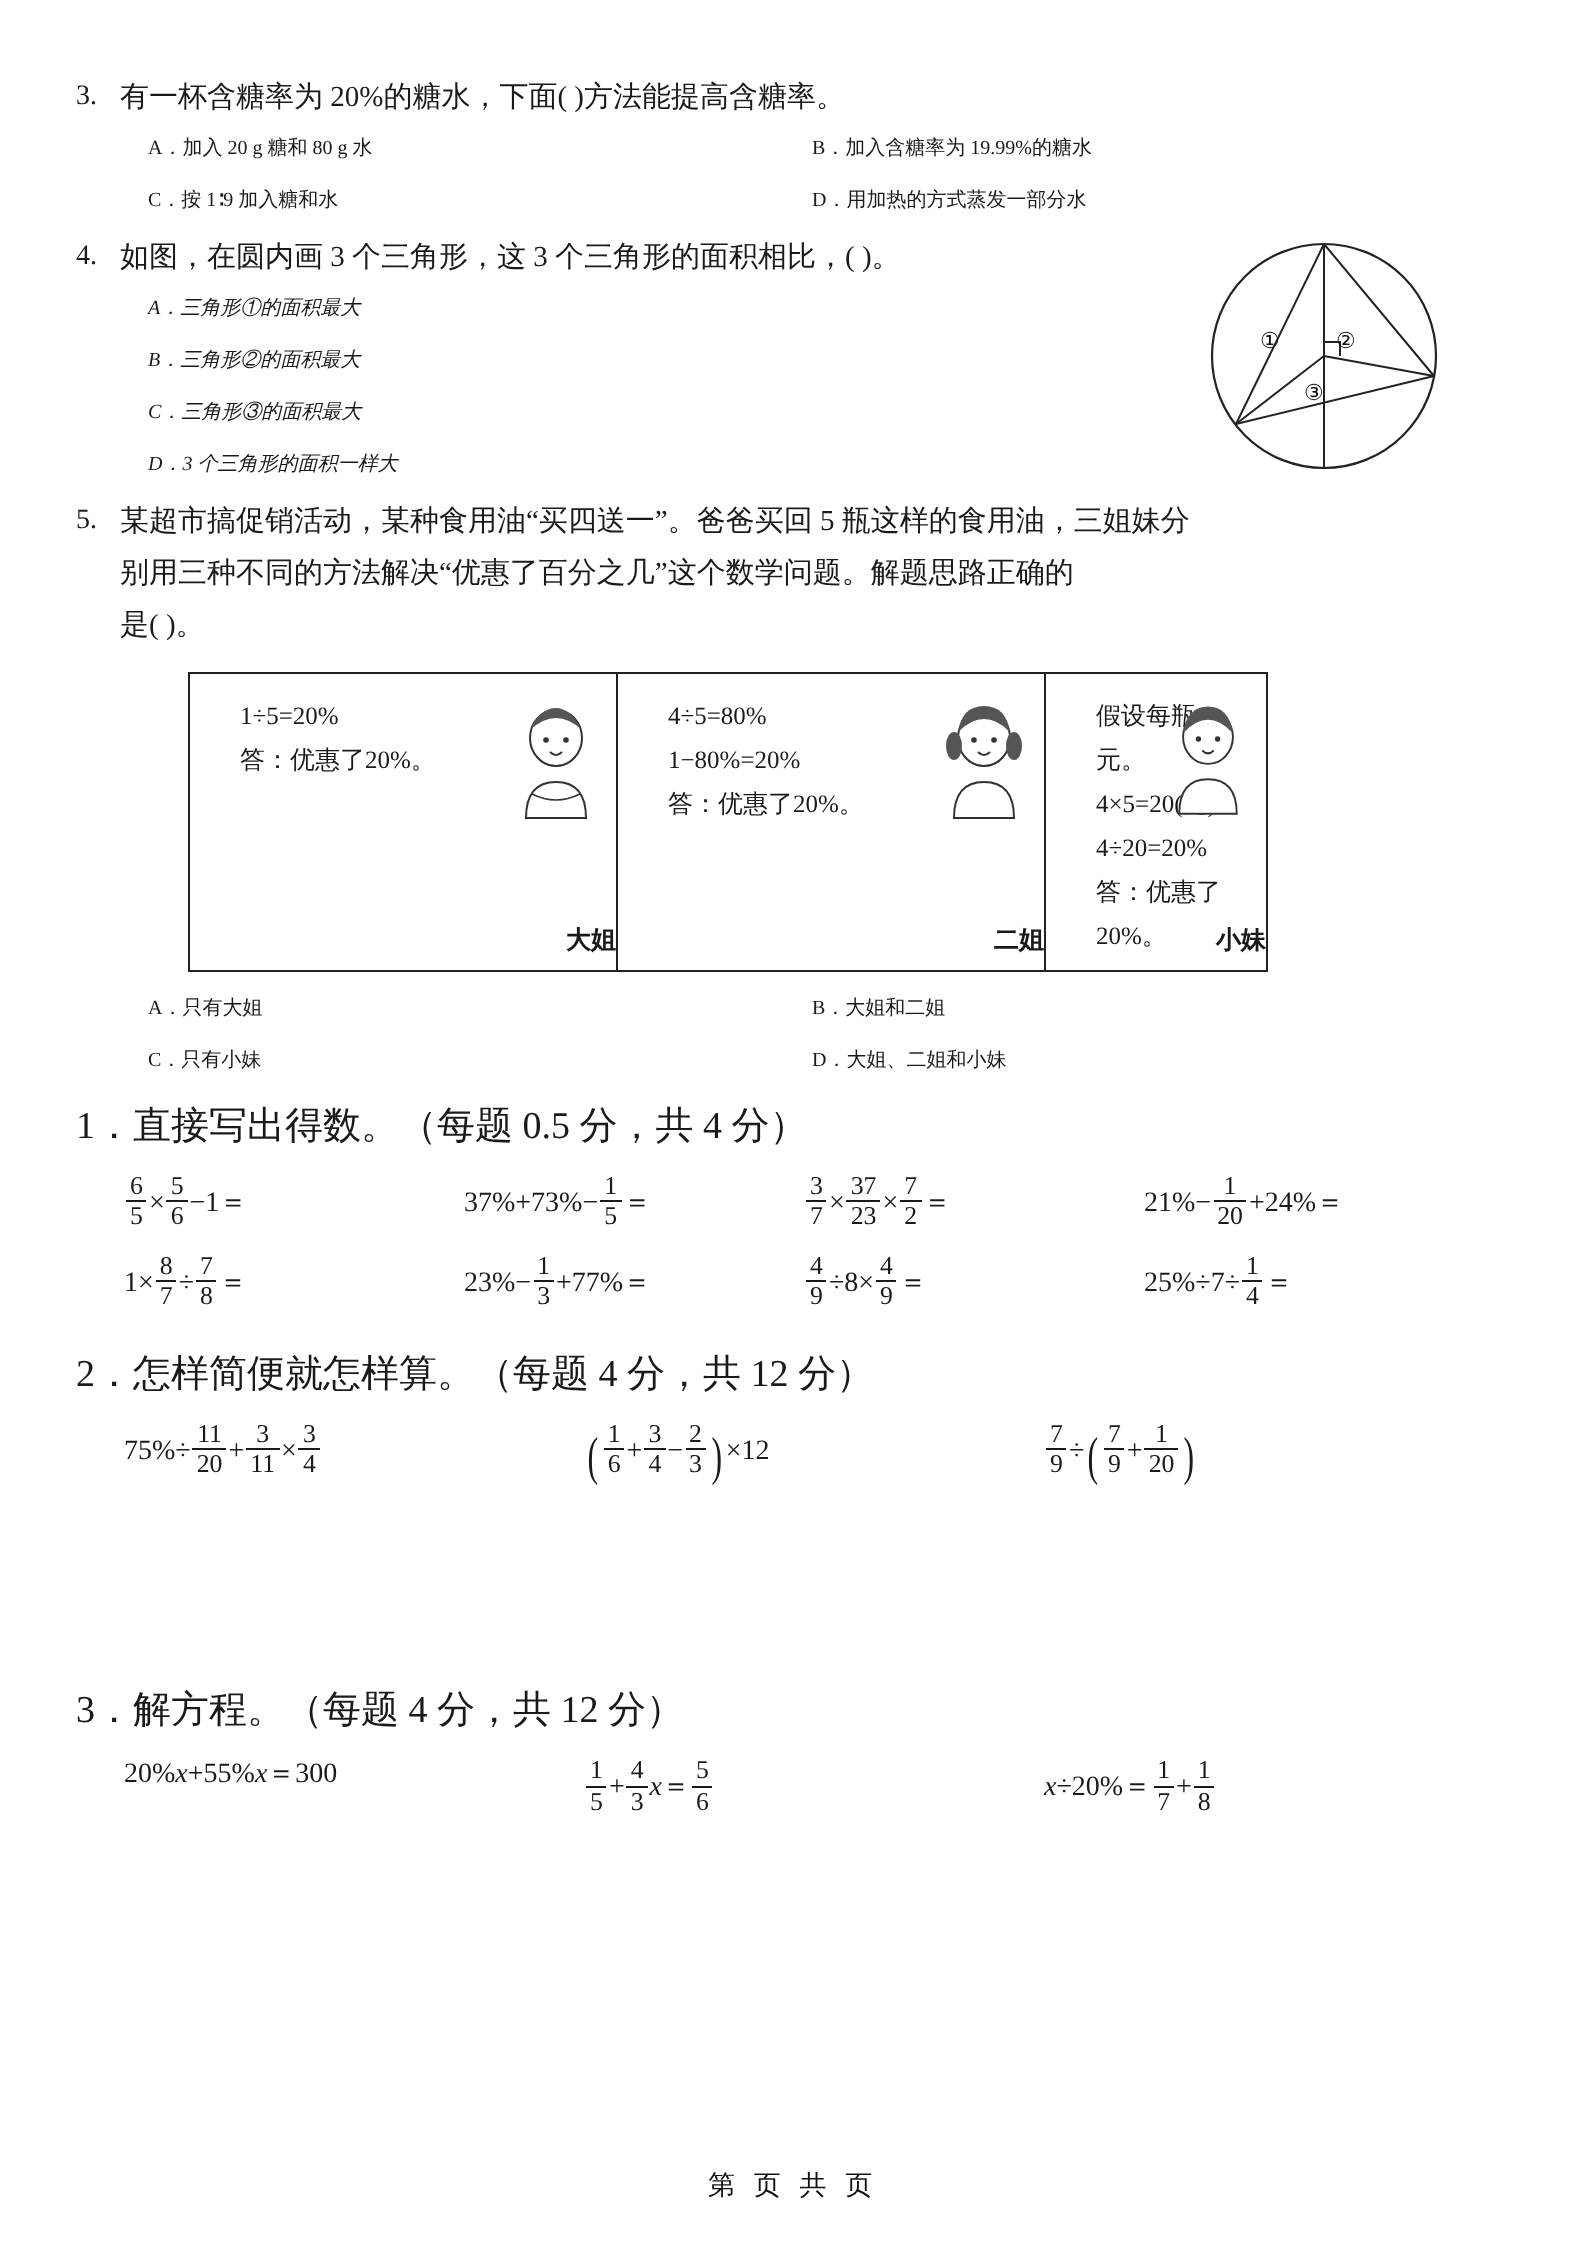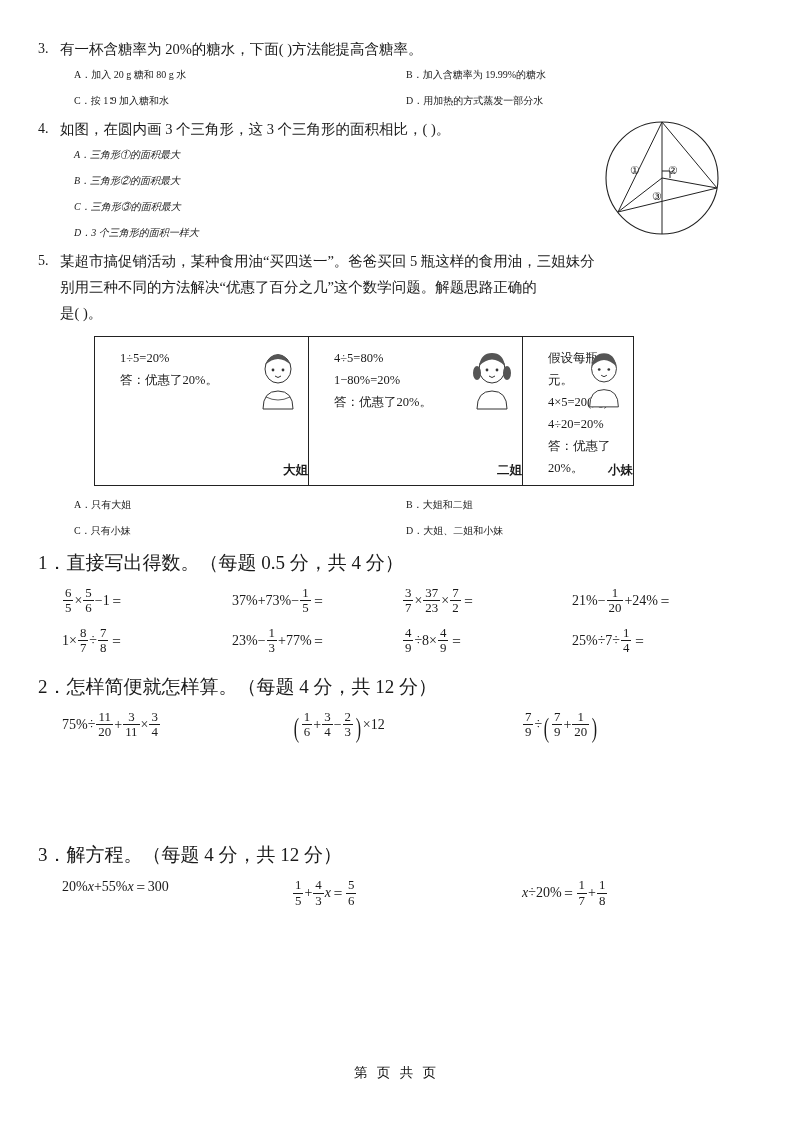--- a/index.html
+++ b/index.html
@@ -152,21 +152,21 @@
   .bigparen {
     display: inline-block;
     font-size: 1.9em;
     vertical-align: -0.32em;
     font-weight: 300;
     transform: scaleX(0.6);
   }
   .footer {
     position: absolute;
     left: 0;
-    bottom: 40px;
+    bottom: 20px;
     width: 793px;
     text-align: center;
     font-size: 13.5px;
     letter-spacing: 3px;
     color: #111;
   }
   .spacer-lg { height: 86px; }
 </style>
 </head>
 <body>

